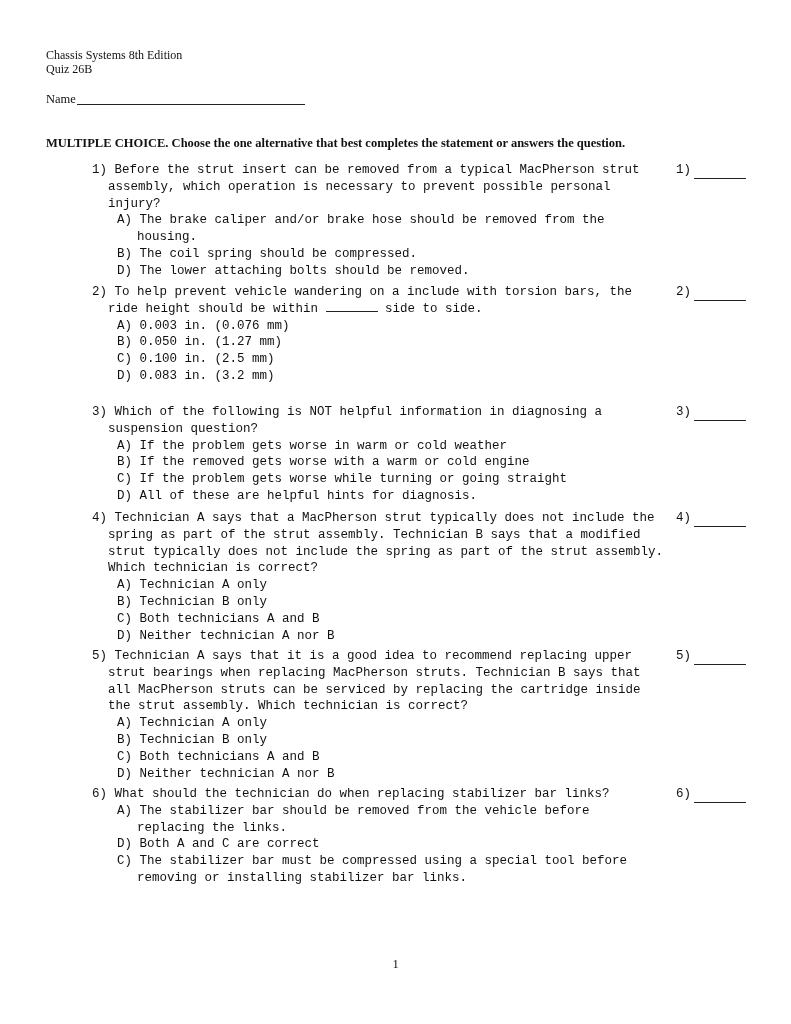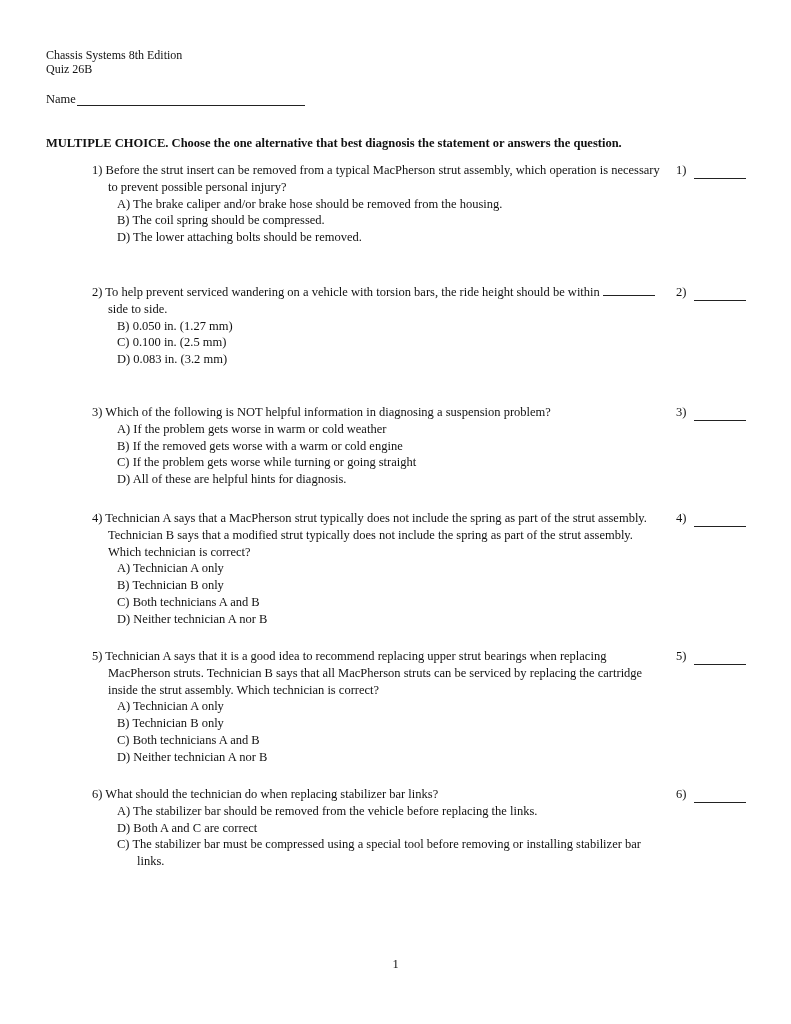--- a/index.html
+++ b/index.html
@@ -2,24 +2,24 @@
 <html><head>
   <meta charset="utf-8">
   <style>
     html, body { margin: 0; padding: 0; background: #ffffff; }
     body {
       width: 791px; height: 1024px; position: relative; overflow: hidden;
       font-family: "Liberation Serif", "DejaVu Serif", serif;
       color: #111111;
     }
     .header { position: absolute; left: 46px; top: 48px; font-size: 12px; line-height: 14px; }
-    .name-row { position: absolute; left: 46px; top: 92px; font-size: 12.5px; display: flex; align-items: center; }
+    .name-row { position: absolute; left: 46px; top: 92px; font-size: 12.5px; display: flex; align-items: flex-start; }
     .name-line { display: inline-block; width: 228px; border-bottom: 1px solid #222; height: 12px; margin-left: 1px; }
     .instructions { position: absolute; left: 46px; top: 136px; font-size: 12.5px; font-weight: bold; white-space: nowrap; }
-    .question { position: absolute; left: 92px; width: 660px; font-size: 12.5px; line-height: 16.8px; }
+    .question { position: absolute; left: 92px; width: 660px; font-size: 12.5px; line-height: 16.8px; font-family: Liberation Mono, monospace; }
     .q-stem { width: 560px; padding-left: 16px; text-indent: -16px; }
     .q-choices { margin-left: 25px; width: 530px; }
     .choice { padding-left: 20px; text-indent: -20px; }
     .answer-slot { position: absolute; left: 584px; top: 0; display: flex; align-items: flex-end; }
     .answer-num { display: inline-block; width: 18px; }
     .answer-line { display: inline-block; width: 52px; border-bottom: 1px solid #222; height: 12px; margin-left: 0px; }
     .page-number { position: absolute; left: 0; width: 791px; top: 957px; text-align: center; font-size: 12.5px; }
     .blank { display: inline-block; width: 52px; border-bottom: 1px solid #222; height: 10px; vertical-align: baseline; }
   </style>
 </head>
@@ -28,60 +28,61 @@
 <div class="header">
   <div>Chassis Systems 8th Edition</div>
   <div>Quiz 26B</div>
 </div>
 
 <div class="name-row">
   <span>Name</span>
   <span class="name-line"></span>
 </div>
 
-<div class="instructions">MULTIPLE CHOICE.  Choose the one alternative that best diagnosis the statement or answers the question.</div>
+<div class="instructions">MULTIPLE CHOICE.  Choose the one alternative that best completes the statement or answers the question.</div>
 
 <div class="question" style="top:162px;">
   <div class="q-stem">
     <span>1)</span>
     <span>Before the strut insert can be removed from a typical MacPherson strut assembly, which operation is necessary to prevent possible personal injury?</span>
   </div>
   <div class="q-choices">
     <div class="choice">A) The brake caliper and/or brake hose should be removed from the housing.</div>
     <div class="choice">B) The coil spring should be compressed.</div>
     <div class="choice">D) The lower attaching bolts should be removed.</div>
   </div>
   <div class="answer-slot">
     <span class="answer-num">1)</span>
     <span class="answer-line"></span>
   </div>
 </div>
 
 <div class="question" style="top:284px;">
   <div class="q-stem">
     <span>2)</span>
-    <span>To help prevent serviced wandering on a vehicle with torsion bars, the ride height should be within</span>
+    <span>To help prevent vehicle wandering on a include with torsion bars, the ride height should be within</span>
     <span class="blank"></span>
     <span>side to side.</span>
   </div>
   <div class="q-choices">
+    <div class="choice">A) 0.003 in. (0.076 mm)</div>
     <div class="choice">B) 0.050 in. (1.27 mm)</div>
     <div class="choice">C) 0.100 in. (2.5 mm)</div>
     <div class="choice">D) 0.083 in. (3.2 mm)</div>
   </div>
   <div class="answer-slot">
     <span class="answer-num">2)</span>
     <span class="answer-line"></span>
   </div>
 </div>
 
 <div class="question" style="top:404px;">
   <div class="q-stem">
     <span>3)</span>
-    <span>Which of the following is NOT helpful information in diagnosing a suspension problem?</span>
+    <span>Which of the following is NOT helpful information in diagnosing a suspension question?</span>
   </div>
   <div class="q-choices">
     <div class="choice">A) If the problem gets worse in warm or cold weather</div>
     <div class="choice">B) If the removed gets worse with a warm or cold engine</div>
     <div class="choice">C) If the problem gets worse while turning or going straight</div>
     <div class="choice">D) All of these are helpful hints for diagnosis.</div>
   </div>
   <div class="answer-slot">
     <span class="answer-num">3)</span>
     <span class="answer-line"></span>

